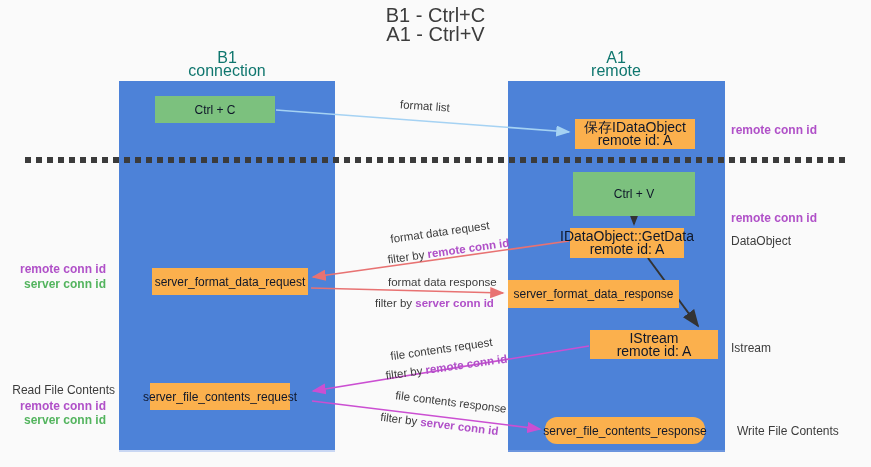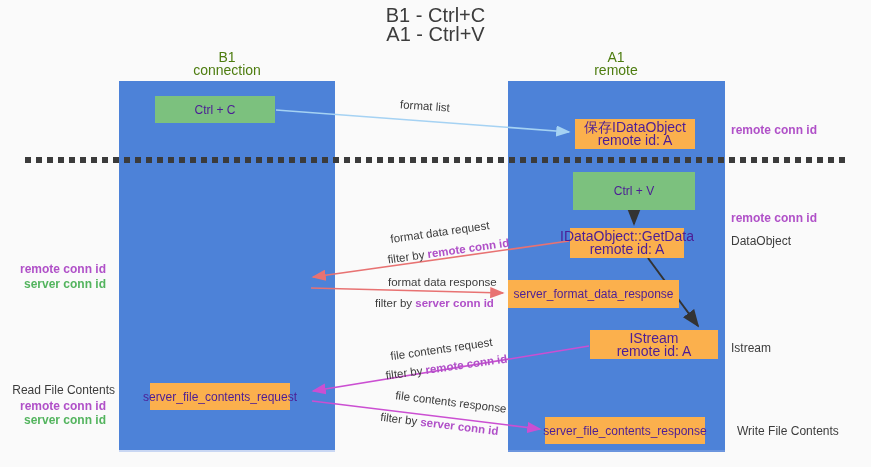--- a/index.html
+++ b/index.html
@@ -5,26 +5,26 @@
   * { margin:0; padding:0; box-sizing:border-box; }
   html,body { background:#f2f2f2; }
   body { font-family:"Liberation Sans", sans-serif; }
   .canvas {
     position:relative; width:871px; height:467px;
     background:#fafafa; overflow:hidden;
     font-family:"Liberation Sans", sans-serif;
   }
   .title { position:absolute; top:6px; left:0; width:100%; text-align:center;
            font-size:20px; color:#3c3c3c; line-height:19px; }
-  .col-header { position:absolute; text-align:center; font-size:14px; color:#4d7c0f; line-height:13px; }
+  .col-header { position:absolute; text-align:center; font-size:16px; color:#0f766e; line-height:13px; }
   .lifeline { position:absolute; top:81px; height:371px; background:#4d82d8; border-bottom:2px solid #c9d7f3; }
   .lifeline.left  { left:119px; width:216px; }
   .lifeline.right { left:508px; width:217px; border-bottom-color:#6b95de; }
   .node { position:absolute; display:flex; flex-direction:column; justify-content:center;
-          align-items:center; color:#4c1d95; text-align:center; }
+          align-items:center; color:#0f172a; text-align:center; }
   .node.green  { background:#7cc17e; }
   .node.orange { background:#fbb04d; }
   .node .l2 { font-size:14px; line-height:13px; }
   .node.single { font-size:12px; }
   .dashline { position:absolute; left:25px; top:157px; width:820px; height:6px;
               background:repeating-linear-gradient(90deg,#3b3b3b 0 6px,transparent 6px 11px); }
   .alabel { position:absolute; white-space:nowrap; font-size:11.5px; color:#3c3c3c; }
   .alabel .purple { color:#b050c8; font-weight:bold; }
   .sidelabel { position:absolute; white-space:nowrap; font-size:12px; color:#3c3c3c; }
   .sidelabel.purple { color:#b050c8; font-weight:bold; }
@@ -79,38 +79,39 @@
     <line x1="312" y1="401" x2="540" y2="429" stroke="#cb4fd2" stroke-width="1.6" marker-end="url(#ah-magenta)"></line>
   </svg>
 
   <div class="node green single" style="left:155px; top:96px;  width:120px; height:27px;">Ctrl + C</div>
 
   <div class="node orange" style="left:575px; top:119px; width:120px; height:30px;">
     <div class="l2">保存IDataObject</div>
     <div class="l2">remote id: A</div>
   </div>
 
-  <div class="node green single" style="left:573px; top:172px; width:122px; height:38px;">Ctrl + V</div>
+  <div class="node green single" style="left:573px; top:172px; width:122px; height:44px;">Ctrl + V</div>
 
   <div class="node orange" style="left:570px; top:228px; width:114px; height:30px;">
     <div class="l2">IDataObject::GetData</div>
     <div class="l2">remote id: A</div>
   </div>
 
+  <div class="node orange single" style="left:152px; top:268px; width:156px; height:27px;">server_format_data_request</div>
 
   <div class="node orange single" style="left:508px; top:280px; width:171px; height:28px;">server_format_data_response</div>
 
   <div class="node orange" style="left:590px; top:330px; width:128px; height:29px;">
     <div class="l2">IStream</div>
     <div class="l2">remote id: A</div>
   </div>
 
   <div class="node orange single" style="left:150px; top:383px; width:140px; height:27px;">server_file_contents_request</div>
 
-  <div class="node orange single" style="left:545px; top:417px; width:160px; height:27px;">server_file_contents_response</div>
+  <div class="node orange single" style="left:545px; top:417px; width:160px; height:27px;border-radius:12px;">server_file_contents_response</div>
 
   <div class="alabel" style="left:400px; top:100px; transform:rotate(4deg);">format list</div>
 
   <div class="alabel" style="left:390px; top:226px; transform:rotate(-8deg);">format data request</div>
   <div class="alabel" style="left:387px; top:245px; transform:rotate(-8deg);">
     <span>filter by</span>
     <span class="purple">remote conn id</span>
   </div>
 
   <div class="alabel" style="left:388px; top:276px;">format data response</div>

